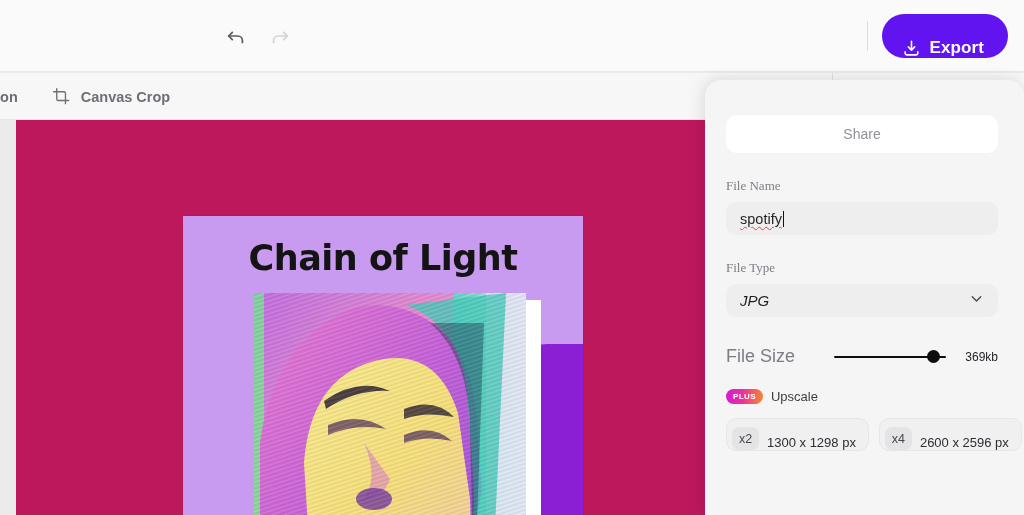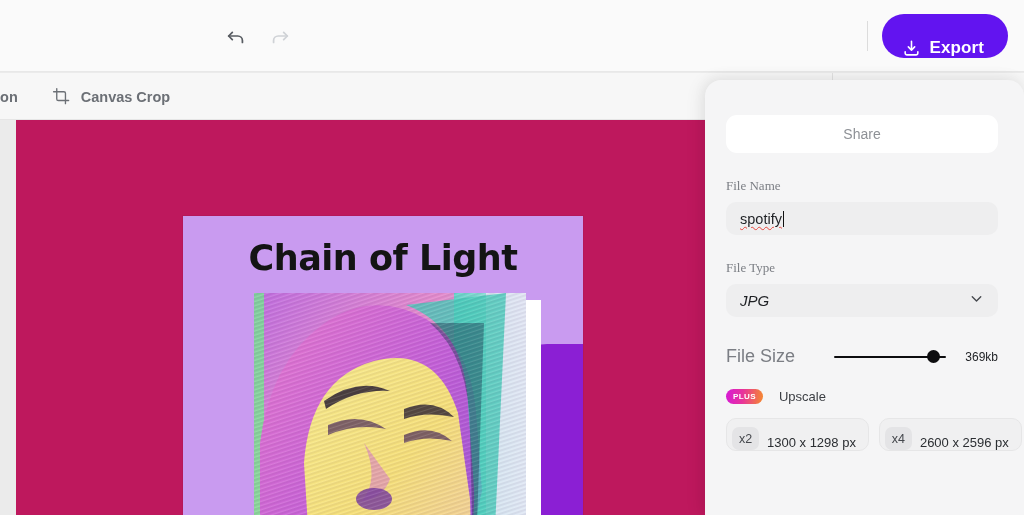--- a/index.html
+++ b/index.html
@@ -302,21 +302,21 @@
     width: 52px;
     text-align: right;
     font-size: 12px;
     color: #1e2024;
   }
 
   .upscale-row {
     margin-top: 22px;
     display: flex;
     align-items: flex-start;
-    gap: 16px;
+    gap: 8px;
   }
   .plus-badge {
     display: inline-flex;
     align-items: center;
     justify-content: center;
     height: 15px;
     padding: 0 7px;
     border-radius: 8px;
     background: linear-gradient(95deg, #d61ad6 0%, #e8339b 45%, #f58a2e 100%);
     color: #fff;

